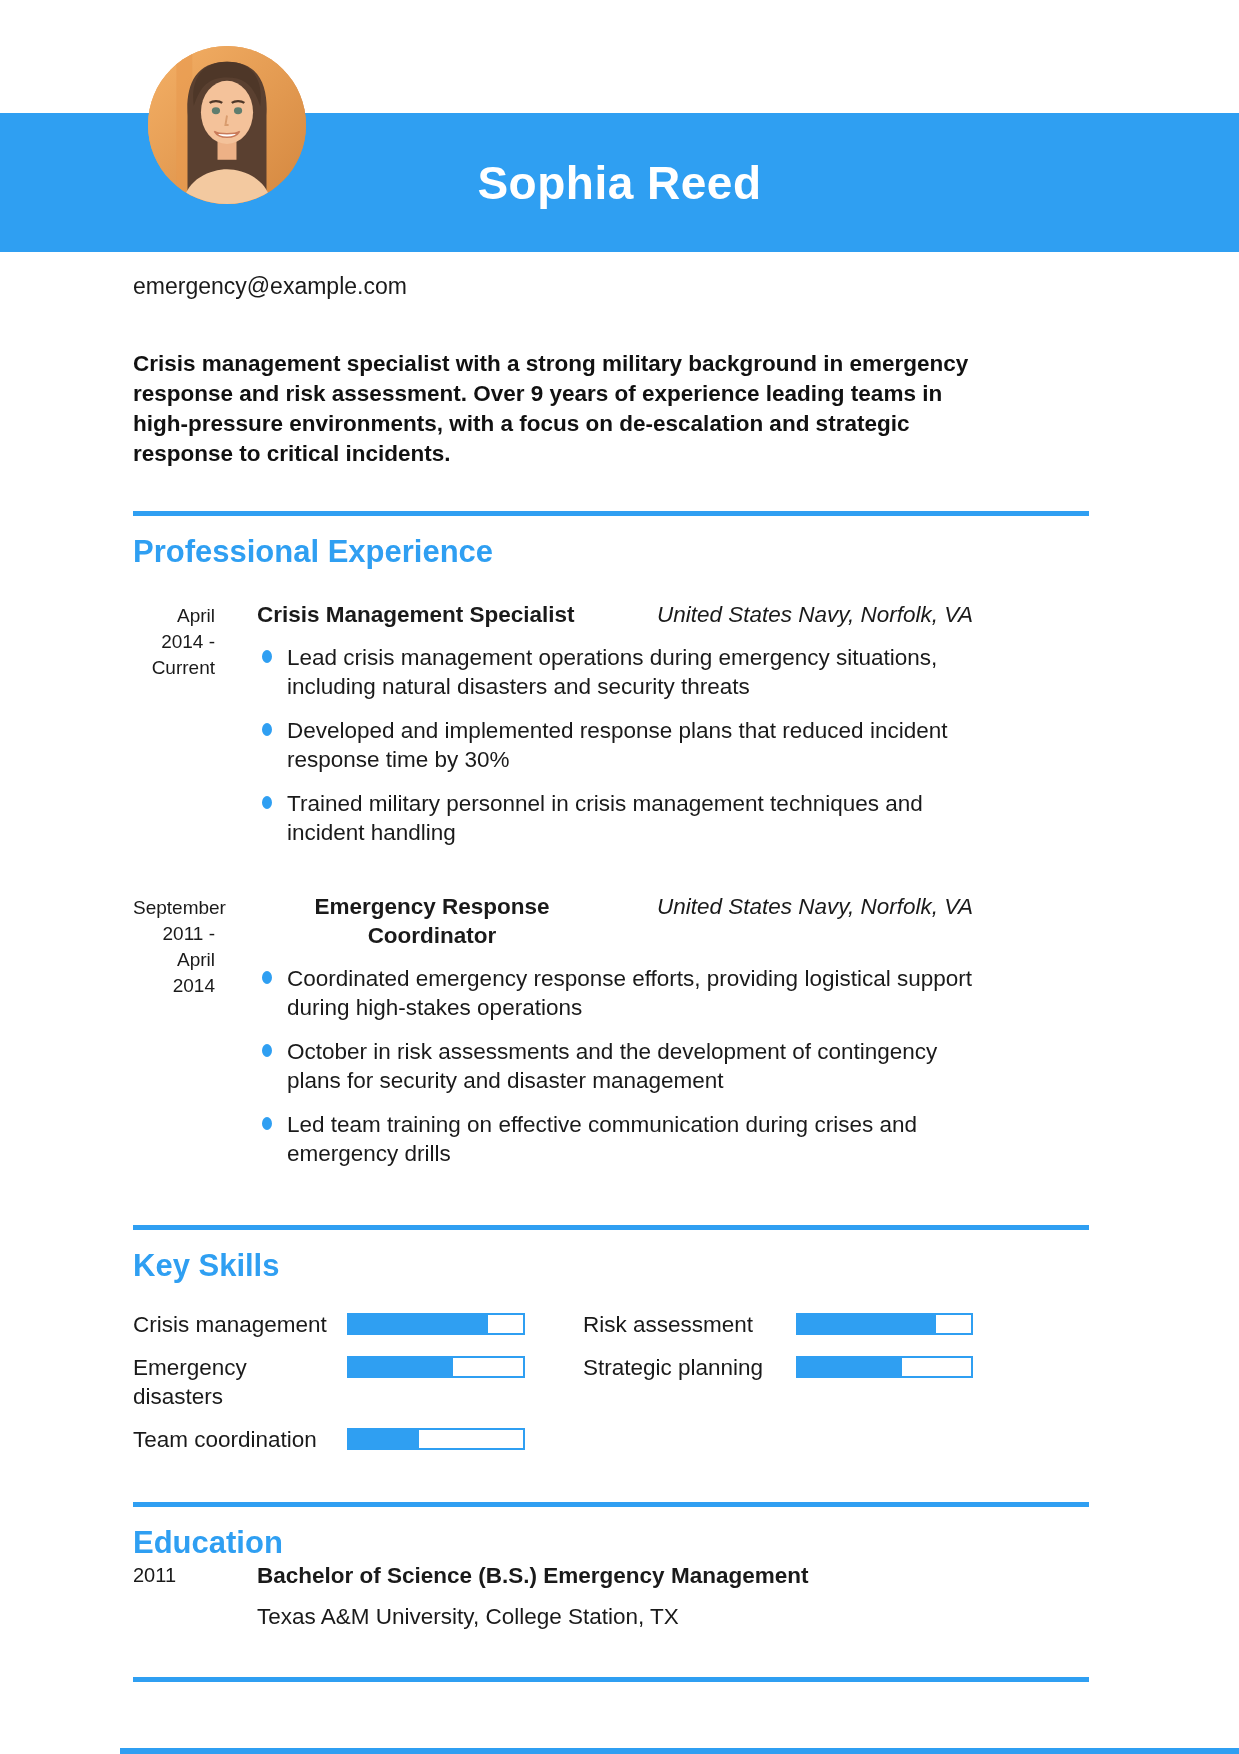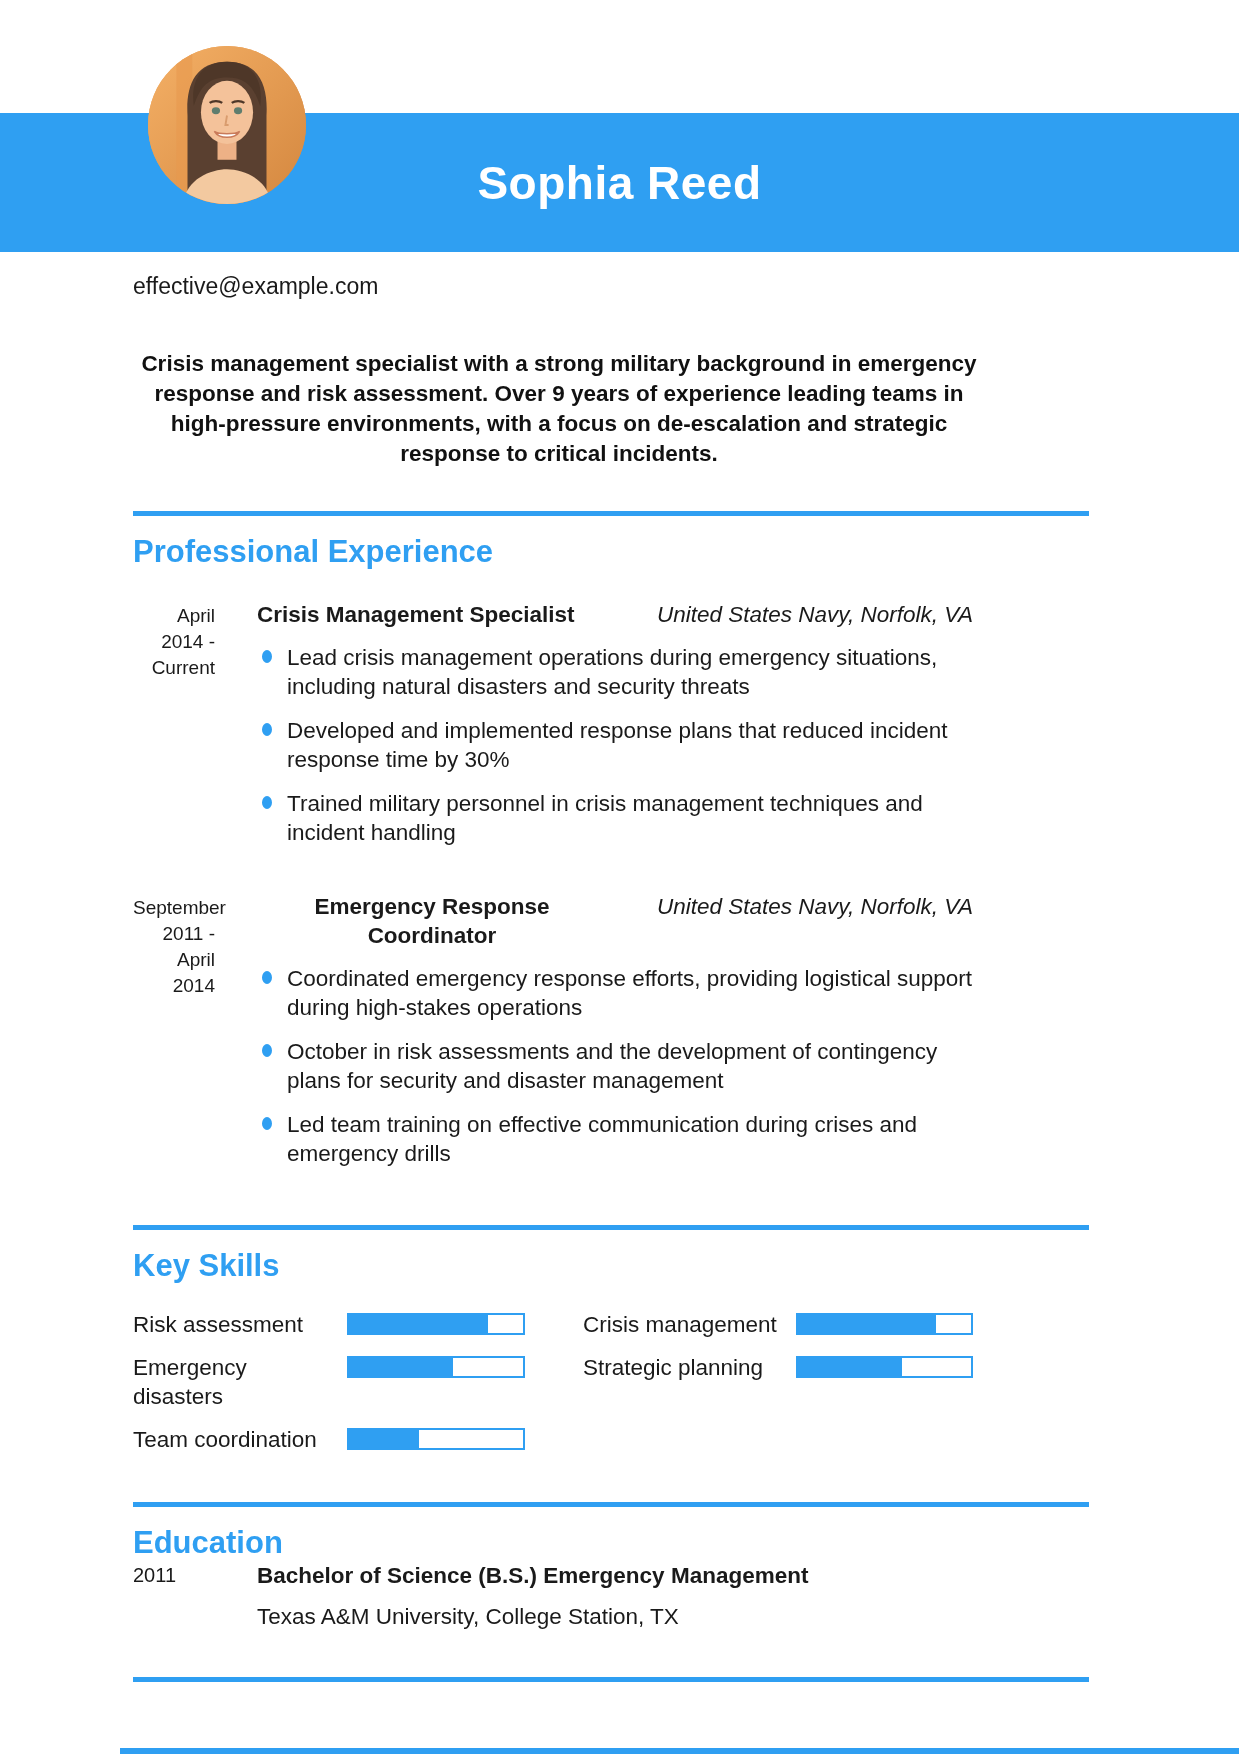--- a/index.html
+++ b/index.html
@@ -38,21 +38,21 @@
   }
   .content { width:840px; }
   .contact-row {
     display:flex; justify-content:space-between;
     margin-top:18px; font-size:23px; line-height:33px;
   }
   .summary {
     margin-top:46px;
     width:852px;
     font-size:22.5px; line-height:30px;
-    font-weight:700; color:#111111;text-align:center;
+    font-weight:700; color:#111111;
   }
   .divider {
     width:956px; height:5px; background:#2f9ff2;
     border:none; margin-top:42px;
   }
   .section-title {
     margin-top:18px;
     color:#2f9ff2; font-size:31px; font-weight:700;
   }
   
@@ -149,21 +149,21 @@
 
       <path d="M50,44 L49,50 L51,50" stroke="#d99c6e" stroke-width="1.2" fill="none"></path>
 
       <path d="M42,54 C45,59 55,59 58,54 C55,56 45,56 42,54 Z" fill="#ffffff" stroke="#c97b5a" stroke-width="1"></path>
     </svg>
   </div>
 
   <div class="main">
 
     <div class="contact-row content">
-      <div>effective@example.com</div>
+      <div>emergency@example.com</div>
     </div>
 
     <div class="summary">Crisis management specialist with a strong military background in emergency response and risk assessment. Over 9 years of experience leading teams in high-pressure environments, with a focus on de-escalation and strategic response to critical incidents.</div>
 
     <hr class="divider">
     <div class="section-title">Professional Experience</div>
 
     <div class="job content">
       <div class="job-dates">April 2014 - Current</div>
       <div>
@@ -210,27 +210,27 @@
           </div>
         </div>
       </div>
     </div>
 
     <hr class="divider">
     <div class="section-title">Key Skills</div>
 
     <div class="skills-grid content">
       <div class="skill-item">
+        <div class="skill-label">Crisis management</div>
+        <div class="skill-bar">
+          <div class="skill-fill" style="width: 80%;"></div>
+        </div>
+      </div>
+      <div class="skill-item">
         <div class="skill-label">Risk assessment</div>
-        <div class="skill-bar">
-          <div class="skill-fill" style="width: 80%;"></div>
-        </div>
-      </div>
-      <div class="skill-item">
-        <div class="skill-label">Crisis management</div>
         <div class="skill-bar">
           <div class="skill-fill" style="width: 80%;"></div>
         </div>
       </div>
       <div class="skill-item">
         <div class="skill-label">Emergency disasters</div>
         <div class="skill-bar">
           <div class="skill-fill" style="width: 60%;"></div>
         </div>
       </div>

